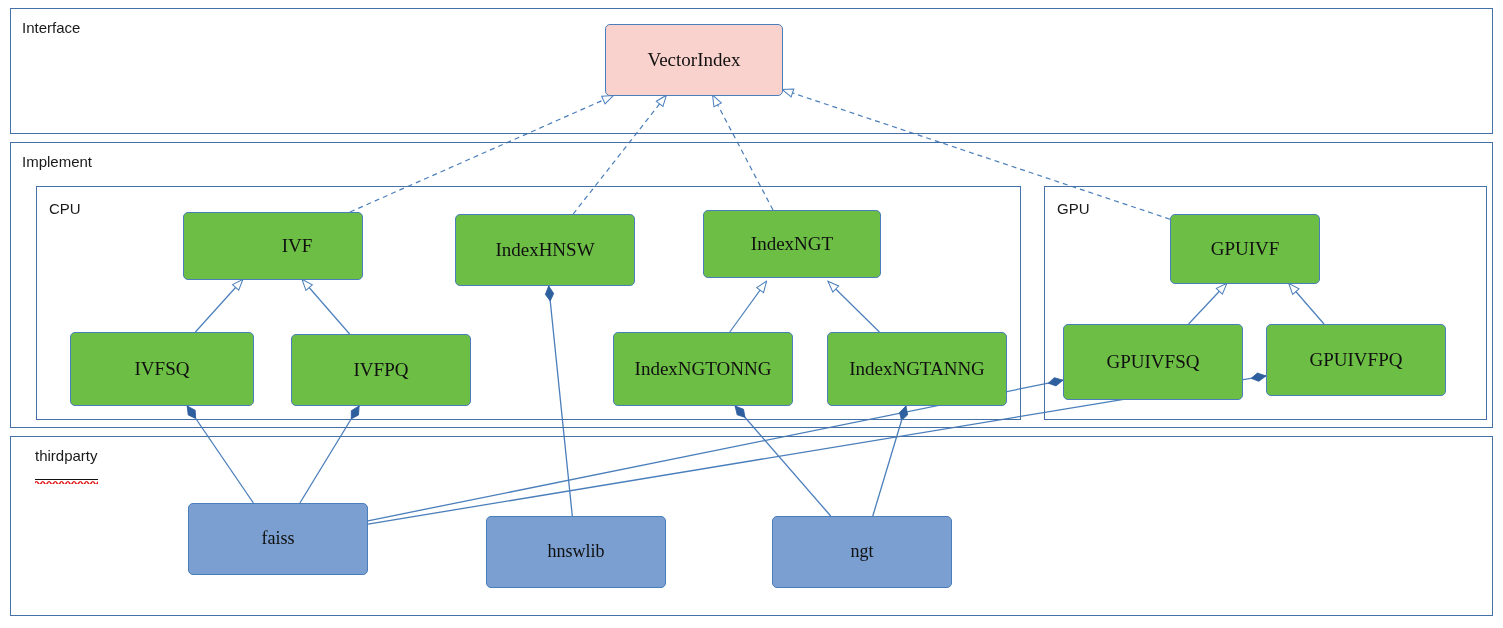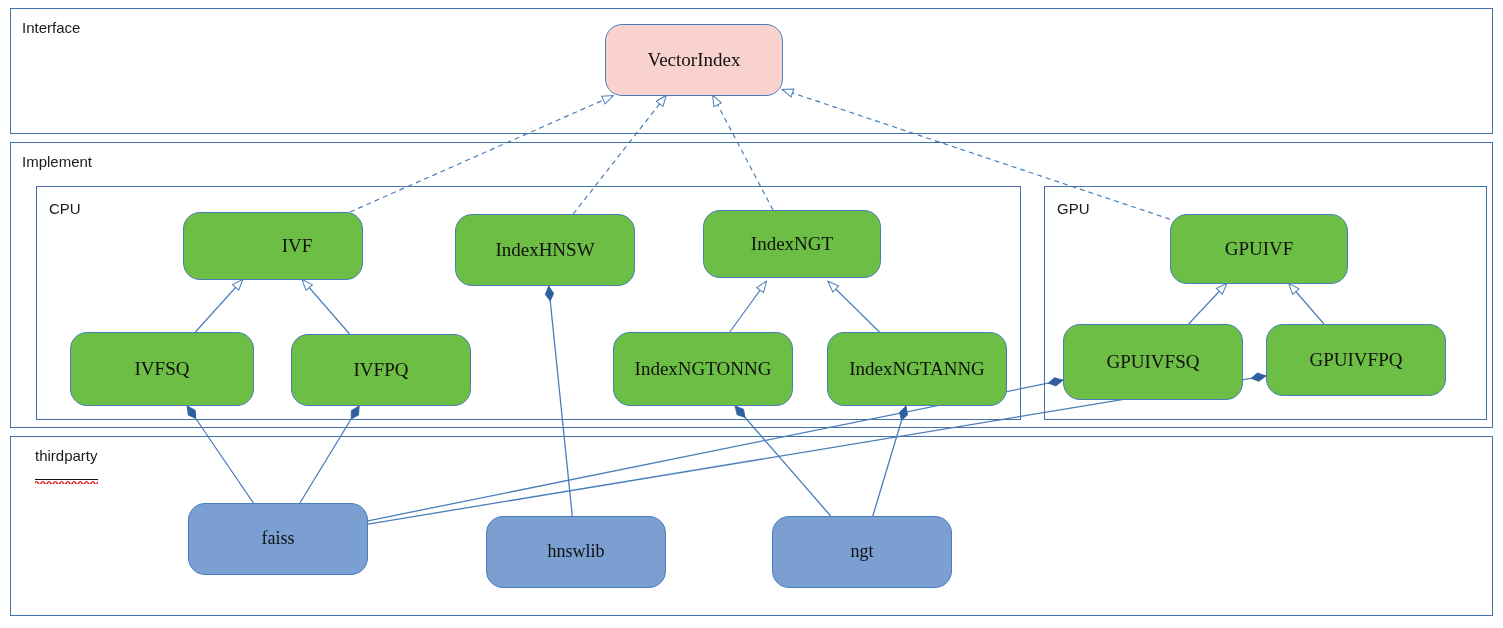--- a/index.html
+++ b/index.html
@@ -12,21 +12,21 @@
   .group-label{position:absolute;font-family:"Liberation Sans",sans-serif;
                font-size:15px;color:#1a1a1a;white-space:nowrap;line-height:1;}
   .subgroup{position:absolute;border:1px solid #4472a8;background:transparent;box-sizing:border-box;}
 
   
   .spell{position:relative;display:inline-block;border-bottom:1px solid #111;padding-bottom:16px;margin-left:13px;}
   .squiggle{position:absolute;left:0;bottom:-5px;width:100%;height:5px;}
 
   
   .node{position:absolute;box-sizing:border-box;border:1px solid #4a7ebb;
-        border-radius:17px;display:flex;align-items:center;justify-content:center;
+        border-radius:5px;display:flex;align-items:center;justify-content:center;
         font-family:"Liberation Serif",serif;color:#101010;text-align:center;
         line-height:1.1;}
   .node.iface{background:#f9d2cd;font-size:19px;}
   .node.impl{background:#6cbe45;font-size:19px;}
   .node.third{background:#7a9fd0;font-size:18px;}
 
   
   #edges{position:absolute;left:0;top:0;width:1503px;height:628px;pointer-events:none;}
 </style>
 </head>
@@ -100,21 +100,21 @@
       </div>
       <div class="node impl" style="left: 291px; top: 334px; width: 180px; height: 72px;">
         <span>IVFPQ</span>
       </div>
       <div class="node impl" style="left: 613px; top: 332px; width: 180px; height: 74px;">
         <span>IndexNGTONNG</span>
       </div>
       <div class="node impl" style="left: 827px; top: 332px; width: 180px; height: 74px;">
         <span>IndexNGTANNG</span>
       </div>
-      <div class="node impl" style="left: 1170px; top: 214px; width: 178px; height: 70px;">
+      <div class="node impl" style="left: 1170px; top: 214px; width: 150px; height: 70px;">
         <span>GPUIVF</span>
       </div>
       <div class="node impl" style="left: 1063px; top: 324px; width: 180px; height: 76px;">
         <span>GPUIVFSQ</span>
       </div>
       <div class="node impl" style="left: 1266px; top: 324px; width: 180px; height: 72px;">
         <span>GPUIVFPQ</span>
       </div>
       <div class="node third" style="left: 188px; top: 503px; width: 180px; height: 72px;">
         <span>faiss</span>

